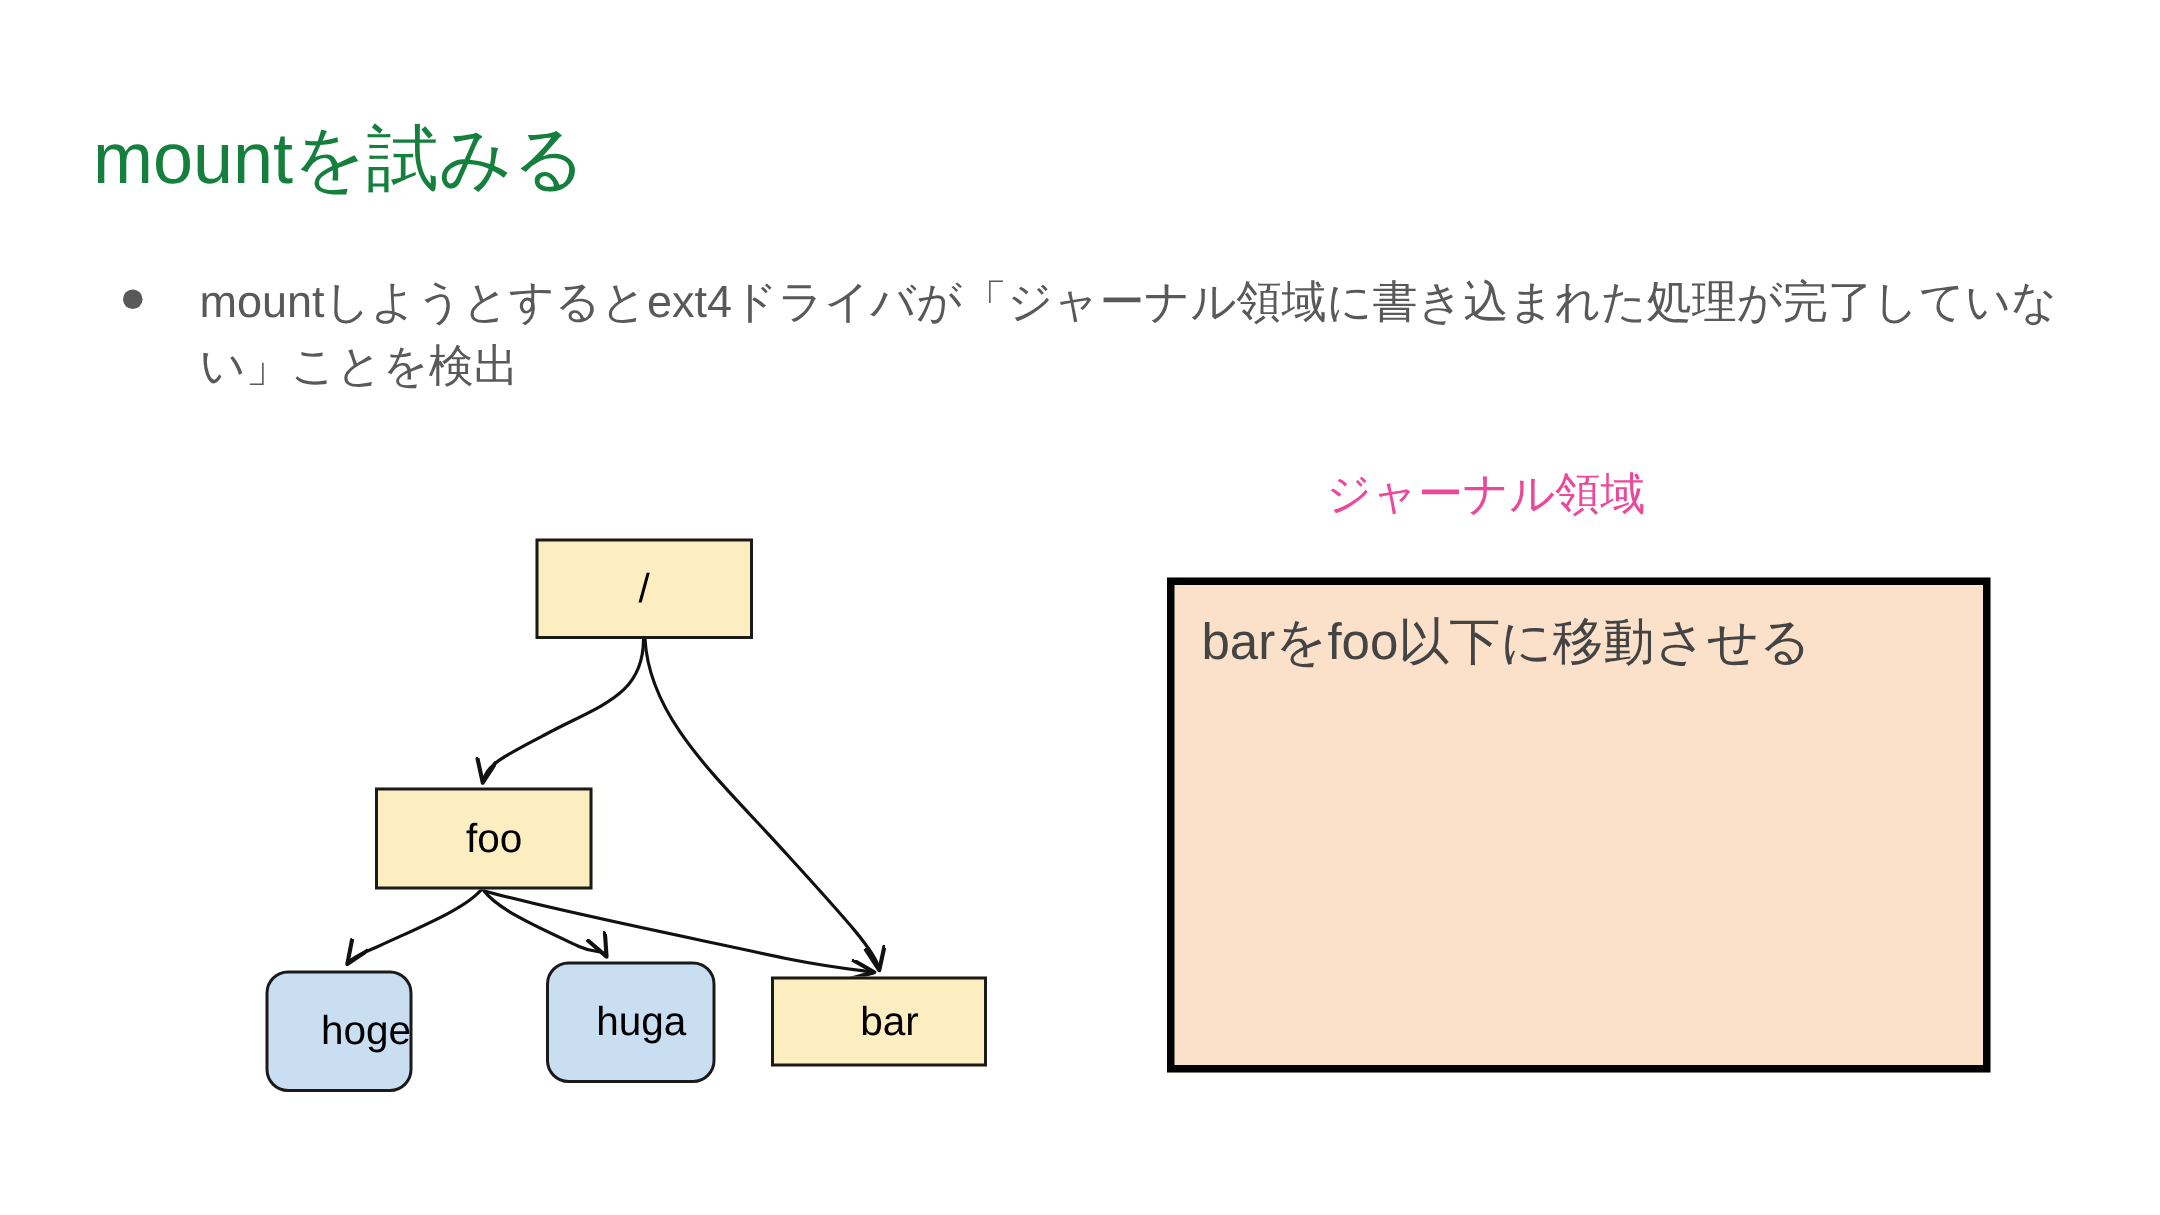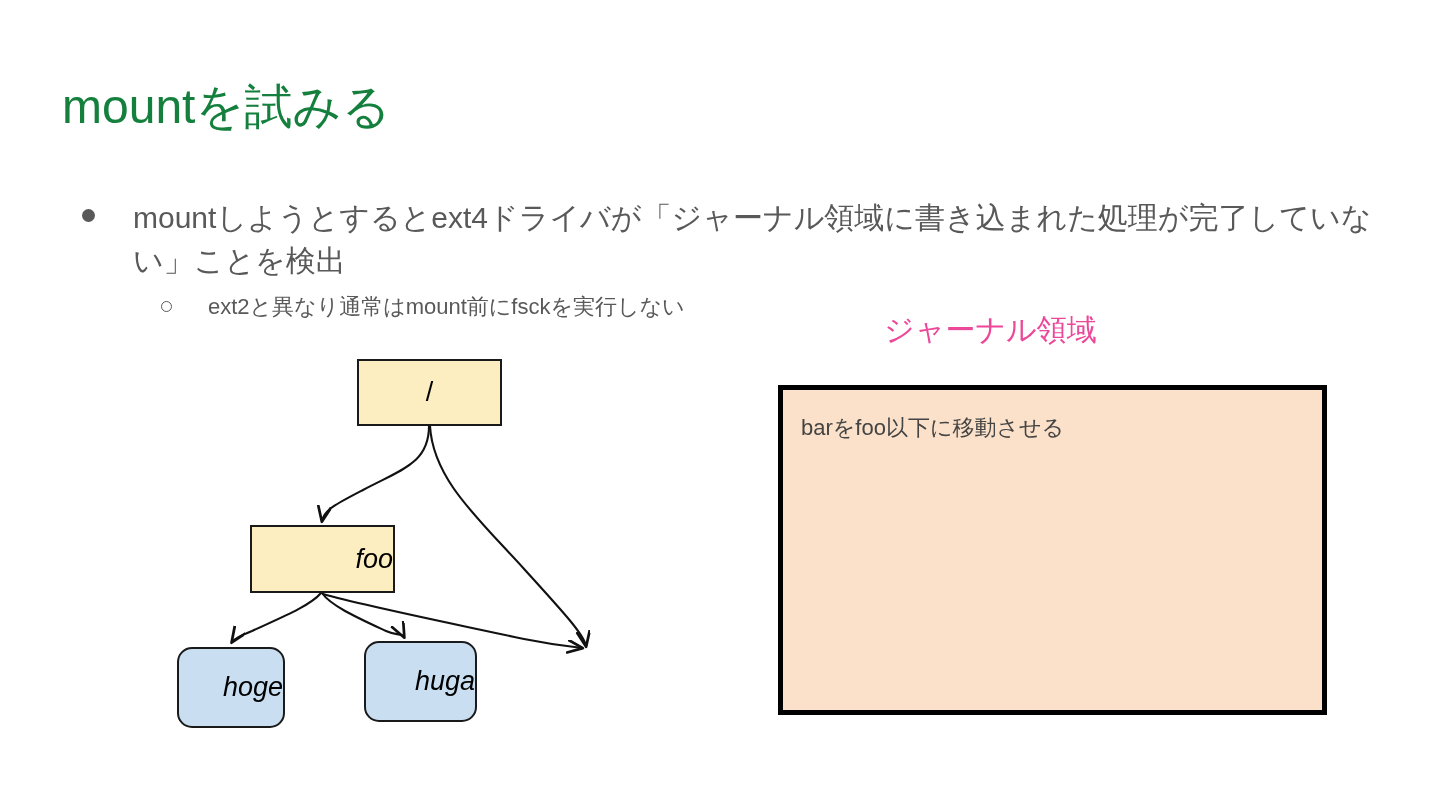--- a/index.html
+++ b/index.html
@@ -26,21 +26,21 @@
     color: #15803d;
     font-weight: 400;
     letter-spacing: 0px;
     white-space: nowrap;
   }
 
   
   #bullet-list {
     position: absolute;
     left: 62px;
-    top: 196px;
+    top: 180px;
     width: 1330px;
   }
   .bullet-row {
     position: relative;
     display: block;
   }
   .bullet-l1 {
     padding-left: 71px;
     font-size: 30px;
     line-height: 43px;
@@ -106,23 +106,22 @@
   }
   .node.file {
     background: #cadef2;
     border-radius: 15px;
   }
   .node.center-label {
     justify-content: center;
     padding: 0;
   }
   .node.left-label {
-    justify-content: flex-end;
+    justify-content: center;
     padding-left: 14px;
-    font-style: italic;
   }
 
   
   #journal-label {
     position: absolute;
     left: 884px;
     top: 310px;
     font-size: 30px;
     line-height: 40px;
     color: #ec4899;
@@ -135,42 +134,38 @@
     width: 549px;
     height: 330px;
     box-sizing: border-box;
     background: #fbe1ca;
     border: 5px solid #000000;
   }
   #journal-entry {
     position: absolute;
     left: 18px;
     top: 18px;
-    font-size: 22px;
+    font-size: 34px;
     line-height: 40px;
     color: #444444;
     white-space: nowrap;
   }
 </style>
 </head>
 <body>
 
 <div id="slide-title">mountを試みる</div>
 
 <div id="bullet-list">
 
   <div class="bullet-row bullet-l1">
     <span class="marker"></span>
     <span>mountしようとするとext4ドライバが「ジャーナル領域に書き込まれた処理が完了していない」ことを検出</span>
   </div>
 
-  <div class="bullet-row bullet-l2">
-    <span class="marker"></span>
-    <span>ext2と異なり通常はmount前にfsckを実行しない</span>
-  </div>
 
 </div>
 
 <div id="tree-diagram">
 
   <svg id="tree-edges" viewBox="0 0 560 410">
     <defs>
       <marker id="arrowhead" markerWidth="9" markerHeight="9" refX="7.2" refY="3.2" orient="auto" markerUnits="strokeWidth">
         <path d="M0.4,0.2 L7.6,3.2 L0.4,6.2" fill="none" stroke="#111111" stroke-width="1.3" stroke-linecap="round" stroke-linejoin="round"></path>
       </marker>
@@ -190,28 +185,31 @@
   </svg>
 
   <div class="node dir center-label" style="left:207px; top:19px; width:145px; height:67px;">
     <span>/</span>
   </div>
 
   <div class="node dir left-label" style="left:100px; top:185px; width:145px; height:68px;">
     <span>foo</span>
   </div>
 
-  <div class="node file left-label" style="left:27px; top:307px; width:108px; height:81px;padding-left:36px;">
+  <div class="node file left-label" style="left:27px; top:307px; width:98px; height:81px;padding-left:36px;">
     <span>hoge</span>
   </div>
 
   <div class="node file left-label" style="left:214px; top:301px; width:113px; height:81px;">
     <span>huga</span>
   </div>
 
+  <div class="node dir left-label" style="left:364px; top:311px; width:144px; height:60px;">
+    <span>bar</span>
+  </div>
 
 </div>
 
 <div id="journal-label">ジャーナル領域</div>
 
 <div id="journal-box">
   <div id="journal-entry">barをfoo以下に移動させる</div>
 </div>
 
 </body></html>

